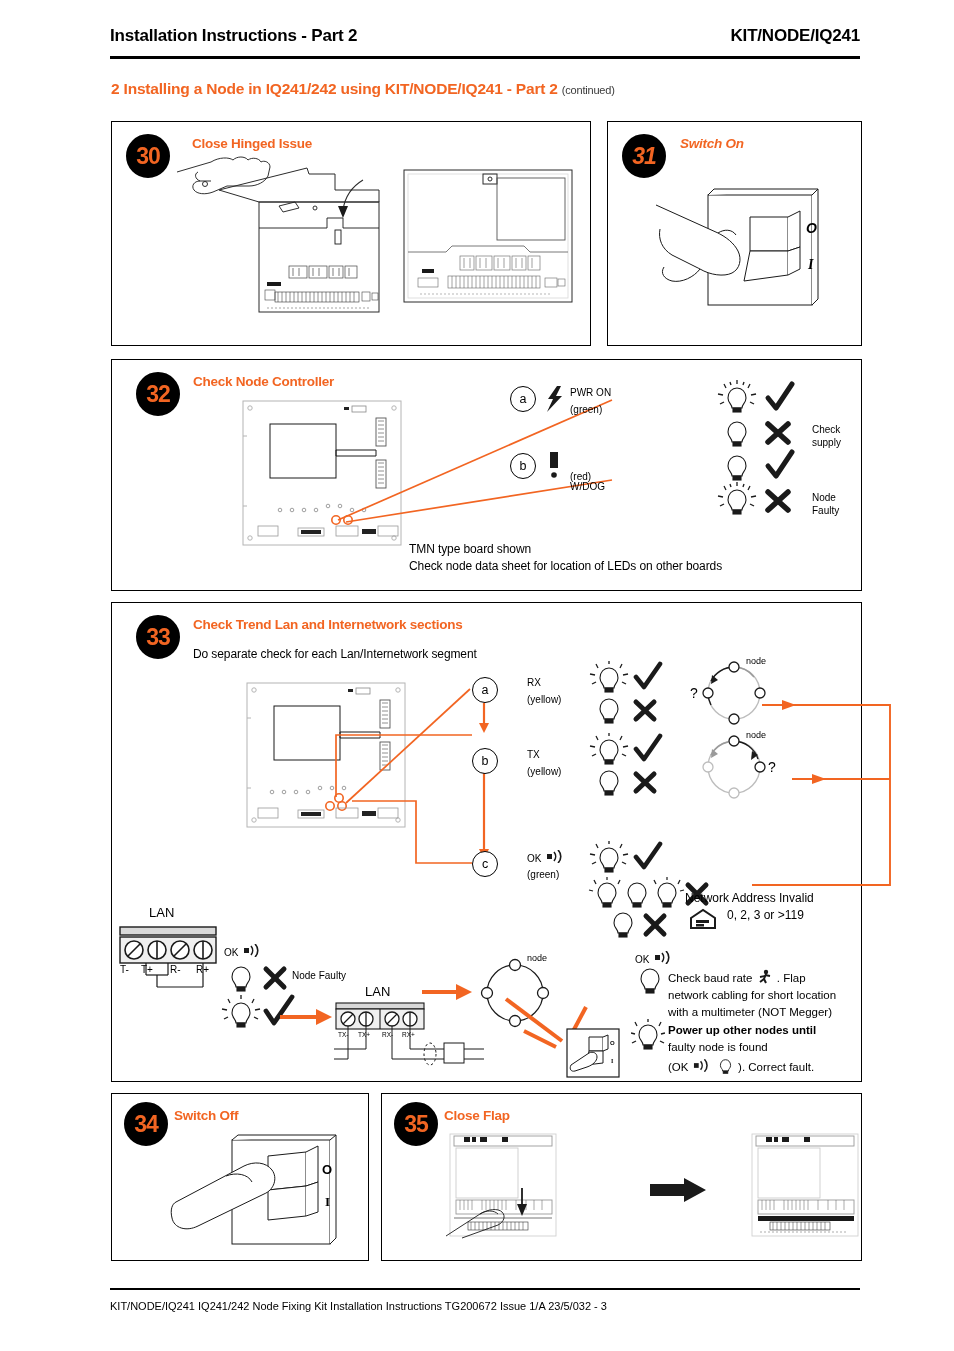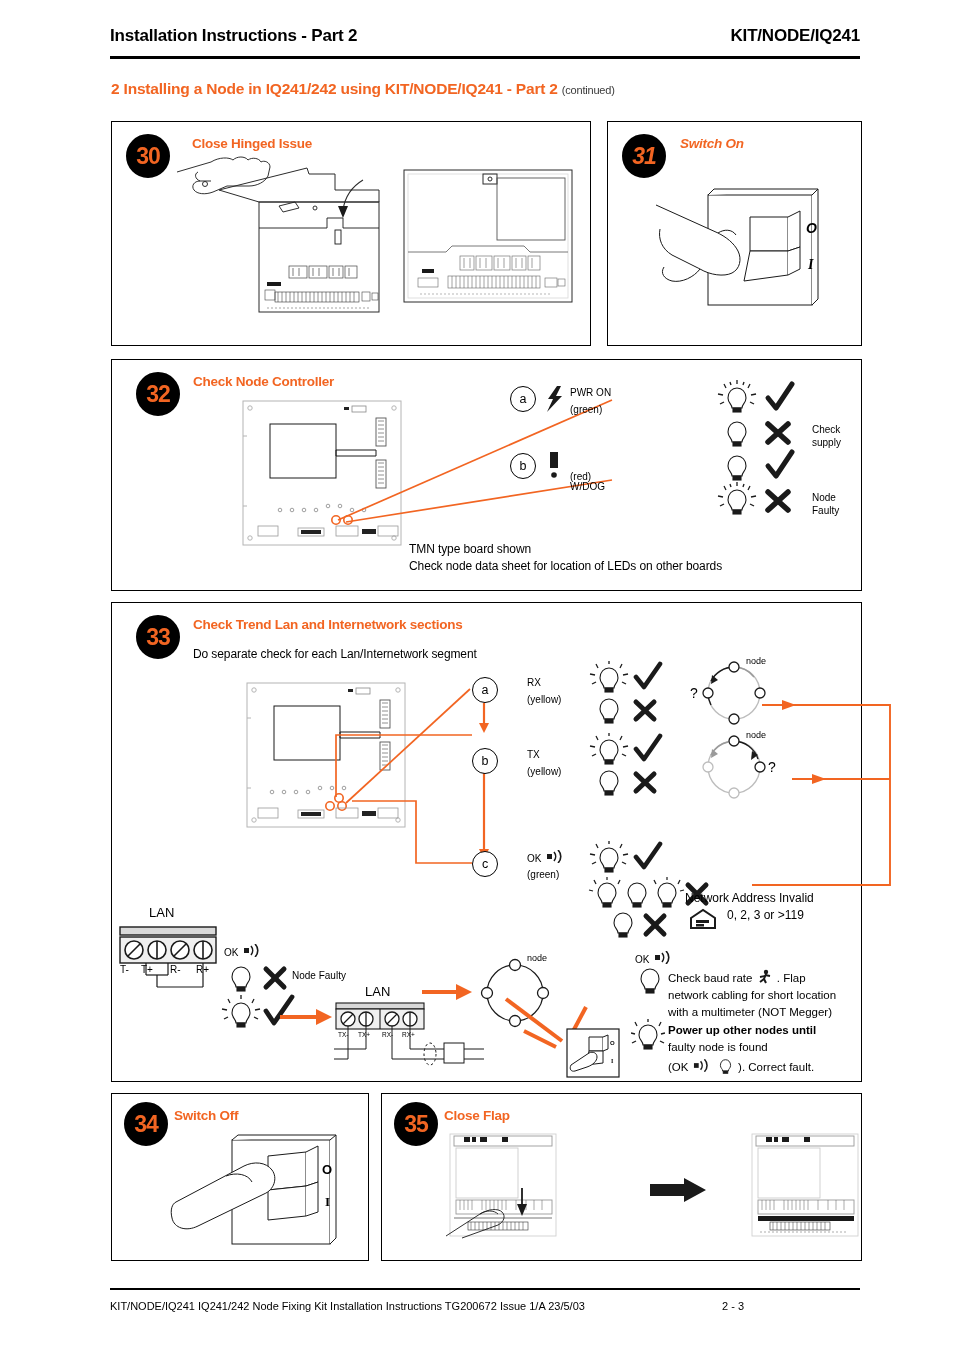--- a/index.html
+++ b/index.html
@@ -21,21 +21,21 @@
            display:flex;align-items:center;justify-content:center;font-size:23px;font-weight:bold;color:#F26522;background:#000000;letter-spacing:-1px;}
   .steptitle{position:absolute;font-size:13.5px;font-weight:bold;color:#F26522;letter-spacing:-0.25px;}
   .bodytxt{position:absolute;font-size:12px;color:#000;line-height:1.42;letter-spacing:-0.1px;}
   .lbl{position:absolute;font-size:10px;color:#000;line-height:1.3;}
 
   
   .art{position:absolute;}
 
   
   .ftr-rule{position:absolute;left:110px;top:1288px;width:750px;height:2px;background:#000;}
-  .ftr{position:absolute;left:110px;top:1300px;width:634px;display:flex;justify-content:space-between;font-size:11px;}
+  .ftr{position:absolute;left:110px;top:1300px;width:750px;display:flex;justify-content:flex-start;font-size:11px;}
 
   .callout{position:absolute;width:24px;height:24px;border-radius:50%;border:1.6px solid #000;background:#fff;
            display:flex;align-items:center;justify-content:center;font-size:12.5px;}
 </style>
 </head>
 <body>
 
 <div class="page">
 
   <div class="hdr">

